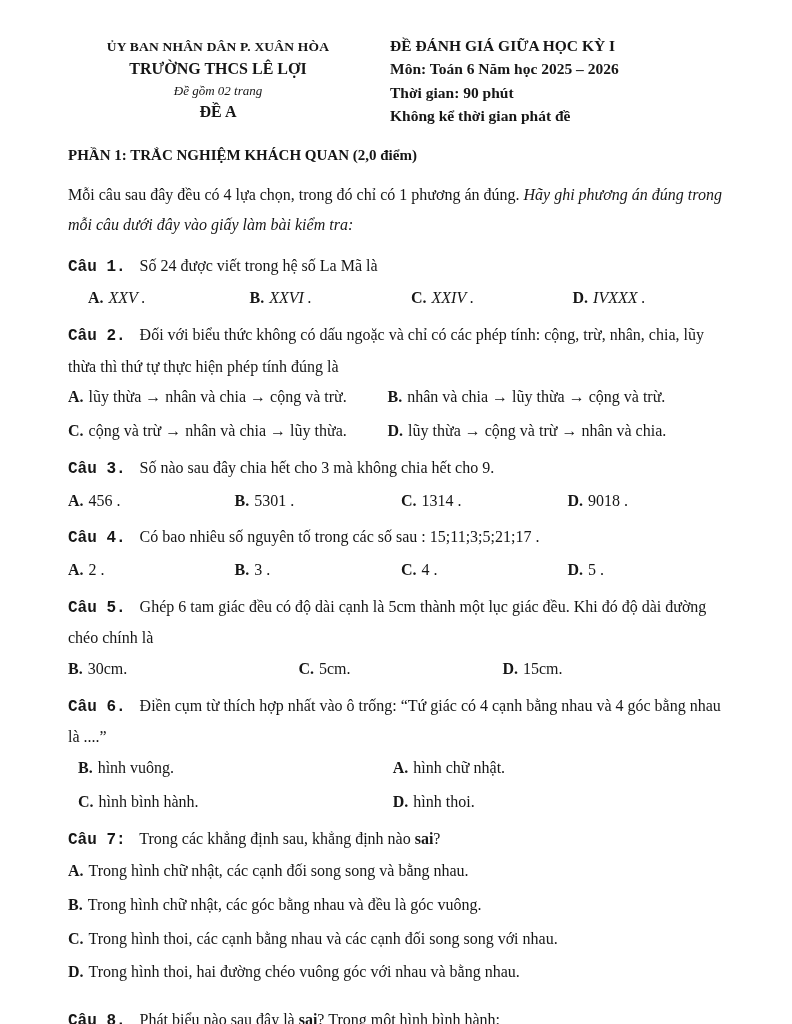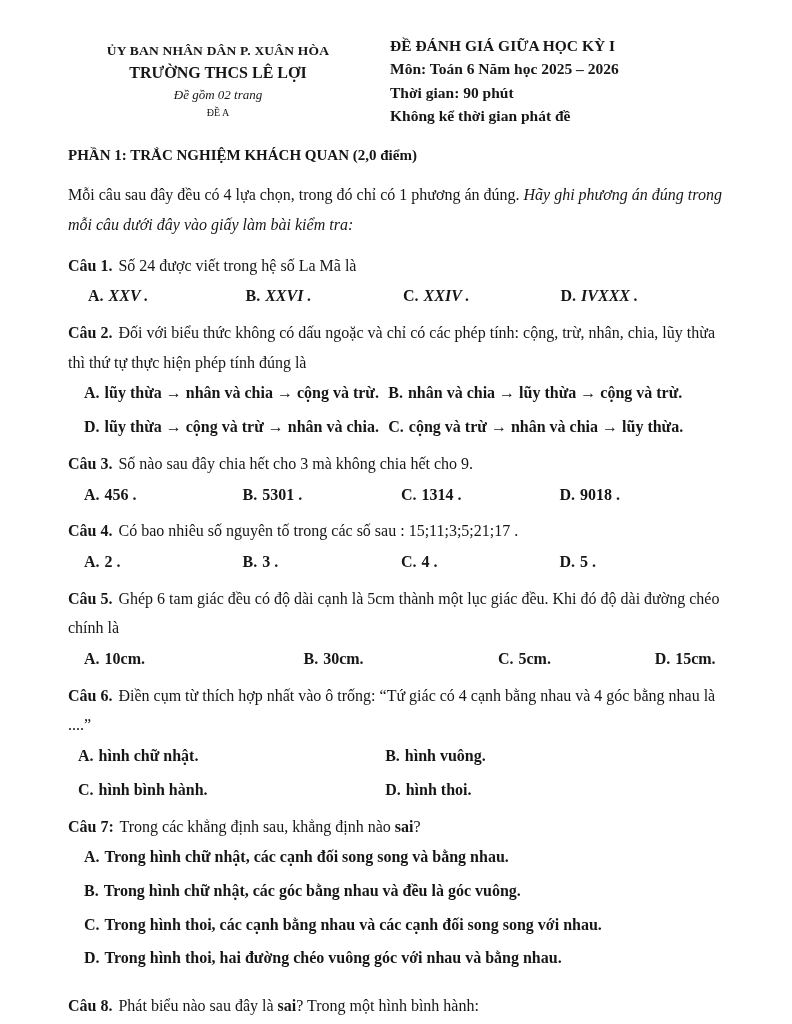--- a/index.html
+++ b/index.html
@@ -13,32 +13,32 @@
     overflow: hidden;
   }
   .page { padding: 34px 64px 0 68px; }
 
   
   .header { display: flex; align-items: center; }
   .hleft { width: 300px; text-align: center; line-height: 1.5; }
   .hleft .dept { font-weight: bold; font-size: 13.5px; letter-spacing: .2px; }
   .hleft .school { font-weight: bold; font-size: 16px; }
   .hleft .pages { font-style: italic; font-size: 13px; }
-  .hleft .variant { font-weight: normal; font-size: 10px; }
+  .hleft .variant { font-weight: bold; font-size: 16px; }
   .hright { margin-left: 22px; flex: 1; line-height: 1.5; font-weight: bold; font-size: 15.5px; font-family: Liberation Serif, serif; }
 
   
   .part-title { font-size: 15px; font-weight: bold; margin: 20px 0 8px; }
   .intro { margin: 16px 0 10px; line-height: 1.9; }
 
   
   .question { margin: 0 0 7px; }
   .qtext { margin: 0 0 2px; line-height: 1.85; }
-  .qlabel { margin-right: 2px; }
-  .opts { display: grid; row-gap: 5px; column-gap: 6px; line-height: 1.8; margin: 0 16px 5px; font-weight: bold; }
+  .qlabel { margin-right: 10px; font-family: Liberation Mono, monospace; }
+  .opts { display: grid; row-gap: 5px; column-gap: 6px; line-height: 1.8; margin: 0 0 5px; }
   .g4  { grid-template-columns: repeat(4, 1fr); }
   .g4w { grid-template-columns: 34% 30% 24% 1fr; }
   .g2  { grid-template-columns: 47.5% 1fr; }
   .g2q8 { grid-template-columns: 55% 1fr; margin-left: 18px; }
   .g1  { grid-template-columns: 1fr; }
   .indent20 { margin-left: 20px; }
   .indent10 { margin-left: 10px; }
   .opt b { margin-right: 5px; }
   .ital { font-style: italic; }
   .q8 { margin-top: 18px; }
@@ -75,22 +75,22 @@
       <div class="opt"><b>C.</b><span class="ital">XXIV .</span></div>
       <div class="opt"><b>D.</b><span class="ital">IVXXX .</span></div>
     </div>
   </div>
 
   <div class="question">
     <p class="qtext"><b class="qlabel">Câu 2.</b><span> Đối với biểu thức không có dấu ngoặc và chỉ có các phép tính: cộng, trừ, nhân, chia, lũy thừa thì thứ tự thực hiện phép tính đúng là</span><b></b><span></span></p>
     <div class="opts g2">
       <div class="opt"><b>A.</b><span>lũy thừa → nhân và chia → cộng và trừ.</span></div>
       <div class="opt"><b>B.</b><span>nhân và chia → lũy thừa → cộng và trừ.</span></div>
+      <div class="opt"><b>C.</b><span>cộng và trừ → nhân và chia → lũy thừa.</span></div>
       <div class="opt"><b>D.</b><span>lũy thừa → cộng và trừ → nhân và chia.</span></div>
-      <div class="opt"><b>C.</b><span>cộng và trừ → nhân và chia → lũy thừa.</span></div>
     </div>
   </div>
 
   <div class="question">
     <p class="qtext"><b class="qlabel">Câu 3.</b><span> Số nào sau đây chia hết cho 3 mà không chia hết cho 9.</span><b></b><span></span></p>
     <div class="opts g4">
       <div class="opt"><b>A.</b><span>456 .</span></div>
       <div class="opt"><b>B.</b><span>5301 .</span></div>
       <div class="opt"><b>C.</b><span>1314 .</span></div>
       <div class="opt"><b>D.</b><span>9018 .</span></div>
@@ -103,32 +103,31 @@
       <div class="opt"><b>A.</b><span>2 .</span></div>
       <div class="opt"><b>B.</b><span>3 .</span></div>
       <div class="opt"><b>C.</b><span>4 .</span></div>
       <div class="opt"><b>D.</b><span>5 .</span></div>
     </div>
   </div>
 
   <div class="question">
     <p class="qtext"><b class="qlabel">Câu 5.</b><span> Ghép 6 tam giác đều có độ dài cạnh là 5cm thành một lục giác đều. Khi đó độ dài đường chéo chính là</span><b></b><span></span></p>
     <div class="opts g4w">
-      <div class="opt"><b>A.</b><span>10cm.</span></div>
       <div class="opt"><b>B.</b><span>30cm.</span></div>
       <div class="opt"><b>C.</b><span>5cm.</span></div>
       <div class="opt"><b>D.</b><span>15cm.</span></div>
     </div>
   </div>
 
   <div class="question">
     <p class="qtext"><b class="qlabel">Câu 6.</b><span> Điền cụm từ thích hợp nhất vào ô trống: “Tứ giác có 4 cạnh bằng nhau và 4 góc bằng nhau là ....”</span><b></b><span></span></p>
     <div class="opts g2 indent10">
+      <div class="opt"><b>B.</b><span>hình vuông.</span></div>
       <div class="opt"><b>A.</b><span>hình chữ nhật.</span></div>
-      <div class="opt"><b>B.</b><span>hình vuông.</span></div>
       <div class="opt"><b>C.</b><span>hình bình hành.</span></div>
       <div class="opt"><b>D.</b><span>hình thoi.</span></div>
     </div>
   </div>
 
   <div class="question">
     <p class="qtext"><b class="qlabel">Câu 7:</b><span> Trong các khẳng định sau, khẳng định nào </span><b>sai</b><span>?</span></p>
     <div class="opts g1">
       <div class="opt"><b>A.</b><span>Trong hình chữ nhật, các cạnh đối song song và bằng nhau.</span></div>
       <div class="opt"><b>B.</b><span>Trong hình chữ nhật, các góc bằng nhau và đều là góc vuông.</span></div>

